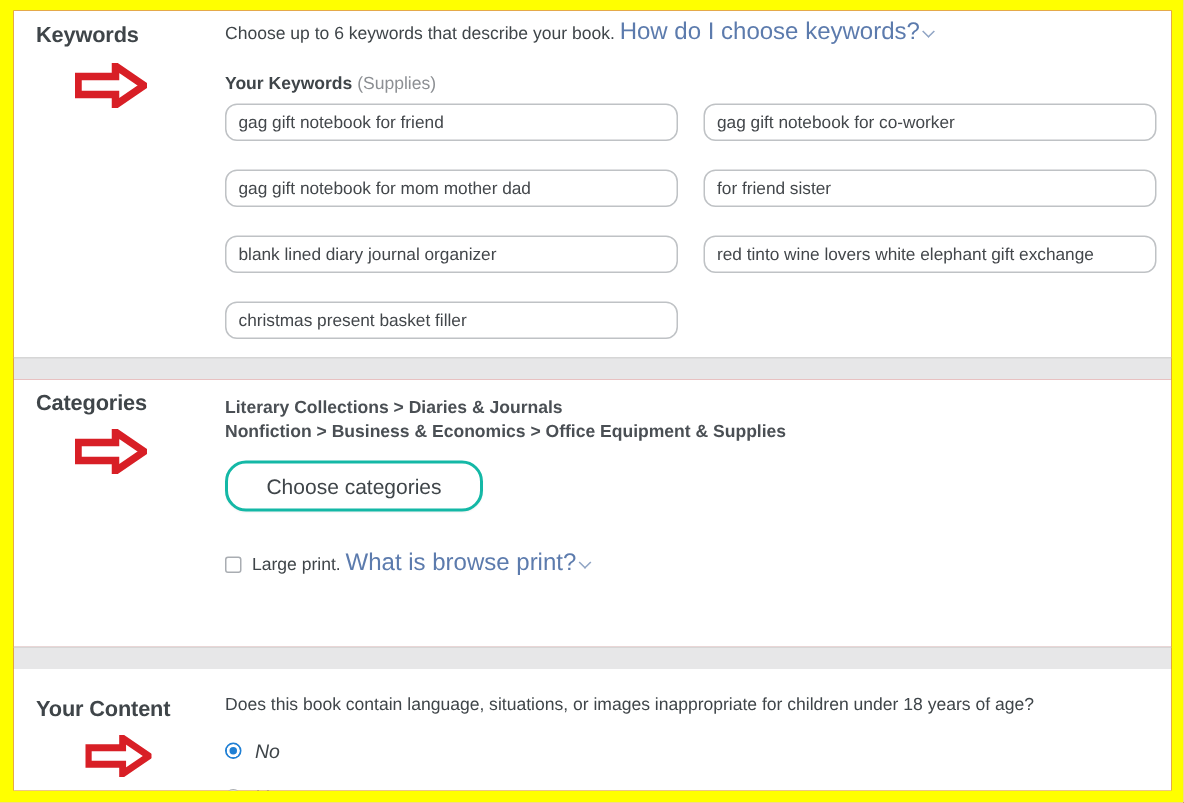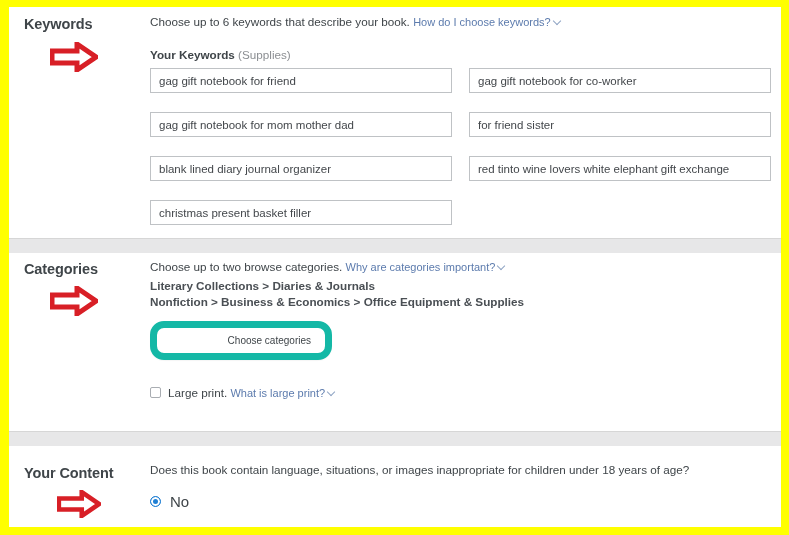--- a/index.html
+++ b/index.html
@@ -76,21 +76,21 @@
 
   
   .helper {
     font-size: 11.7px;
     color: #3f4549;
     line-height: 14px;
   }
   .link {
     color: #5c7bad;
     text-decoration: none;
-    font-size: 11px;
+    font-size: 16px;
     cursor: pointer;
   }
   .chev {
     display: inline-block;
     width: 7px;
     height: 7px;
     position: relative;
     margin-left: 3px;
     vertical-align: 1px;
   }
@@ -120,21 +120,21 @@
     column-gap: 17px;
     row-gap: 0;
   }
   .kw-cell { height: 44px; }
   .kw-input {
     display: block;
     width: 100%;
     height: 25px;
     box-sizing: border-box;
     border: 1px solid #bfc2c5;
-    border-radius: 0;
+    border-radius: 8px;
     background: #ffffff;
     padding: 0 8px;
     font-family: "Liberation Sans", sans-serif;
     font-size: 11.5px;
     color: #43474b;
     line-height: 23px;
     outline: none;
   }
   .kw-cell.empty .kw-input { visibility: hidden; }
 
@@ -144,25 +144,25 @@
     color: #4a4f54;
     line-height: 16px;
     white-space: nowrap;
   }
   .cat-list { margin-top: 4px; font-weight: bold; }
   .btn-choose {
     margin-top: 11px;
     display: inline-block;
     min-width: 140px;
     padding: 7px 14px;
-    text-align: right;
+    text-align: center;
     background: #ffffff;
-    border: 7px solid #14b8a6;
+    border: 2px solid #14b8a6;
     border-radius: 14px;
-    font-size: 10px;
+    font-size: 14px;
     color: #3f4549;
     font-family: "Liberation Sans", sans-serif;
     cursor: pointer;
     box-shadow: 0 1px 1px rgba(0,0,0,0.04);
   }
 
   .cbx-row {
     margin-top: 26px;
     display: flex;
     align-items: center;
@@ -196,21 +196,21 @@
     margin-right: 9px;
     flex: 0 0 auto;
     position: relative;
     cursor: pointer;
   }
   .radio.on {
     border-color: #1f7fd4;
     background: #1f7fd4;
     box-shadow: inset 0 0 0 2px #ffffff;
   }
-  .radio-lbl { font-size: 15px; color: #3f4549; }
+  .radio-lbl { font-size: 13px; color: #3f4549; font-style: italic; }
 
   
   #sec-keywords { padding-top: 8px; height: 231px; }
   #sec-categories { padding-top: 7px; height: 178px; }
   #sec-adult { padding-top: 17px; }
   #sec-adult .sec-label-col { padding-top: 2px; }
   #sec-adult .arrow-wrap { margin-top: 9px; margin-left: 33px; }
   #sec-categories .arrow-wrap { margin-top: 9px; margin-left: 26px; }
 </style>
 </head>
@@ -273,37 +273,33 @@
     <div class="section" id="sec-categories">
       <div class="sec-label-col">
         <div class="sec-title">Categories</div>
         <div class="arrow-wrap">
           <svg width="48" height="30" viewBox="0 0 48 30" xmlns="http://www.w3.org/2000/svg">
             <path d="M2 9 L27 9 L27 2 L46 15 L27 28 L27 21 L2 21 Z" fill="#ffffff" stroke="#d81f26" stroke-width="5" stroke-linejoin="miter"></path>
           </svg>
         </div>
       </div>
       <div class="sec-body">
-        <div class="helper">
-          <span>Choose up to two browse categories.</span>
-          <a class="link">Why are categories important?</a><span class="chev"></span>
-        </div>
 
         <div class="cat-list">
           <div class="cat-line">Literary Collections &gt; Diaries &amp; Journals</div>
           <div class="cat-line">Nonfiction &gt; Business &amp; Economics &gt; Office Equipment &amp; Supplies</div>
         </div>
 
         <div class="btn-choose">Choose categories</div>
 
         <div class="cbx-row">
           <div class="cbx"></div>
           <div class="cbx-txt">
             <span>Large print.</span>
-            <a class="link">What is large print?</a><span class="chev"></span>
+            <a class="link">What is browse print?</a><span class="chev"></span>
           </div>
         </div>
       </div>
     </div>
 
     <div class="divider"></div>
 
     <div class="section" id="sec-adult">
       <div class="sec-label-col">
         <div class="sec-title">Your Content</div>

